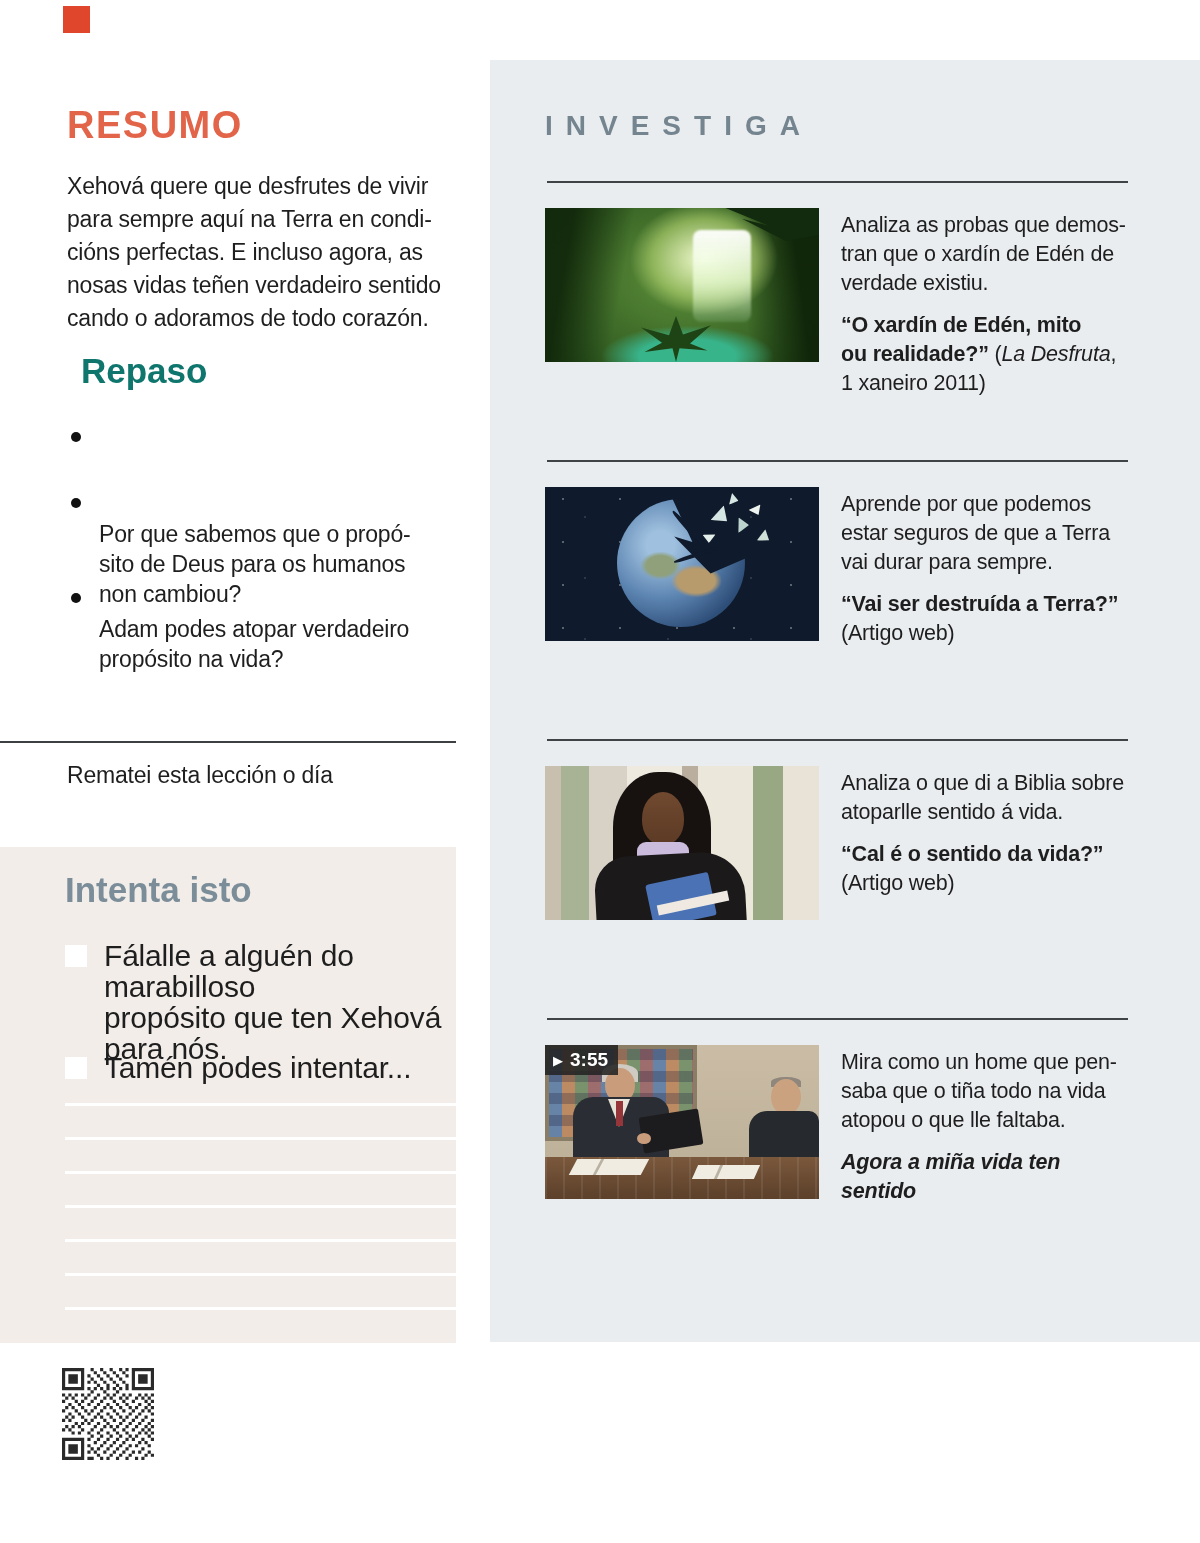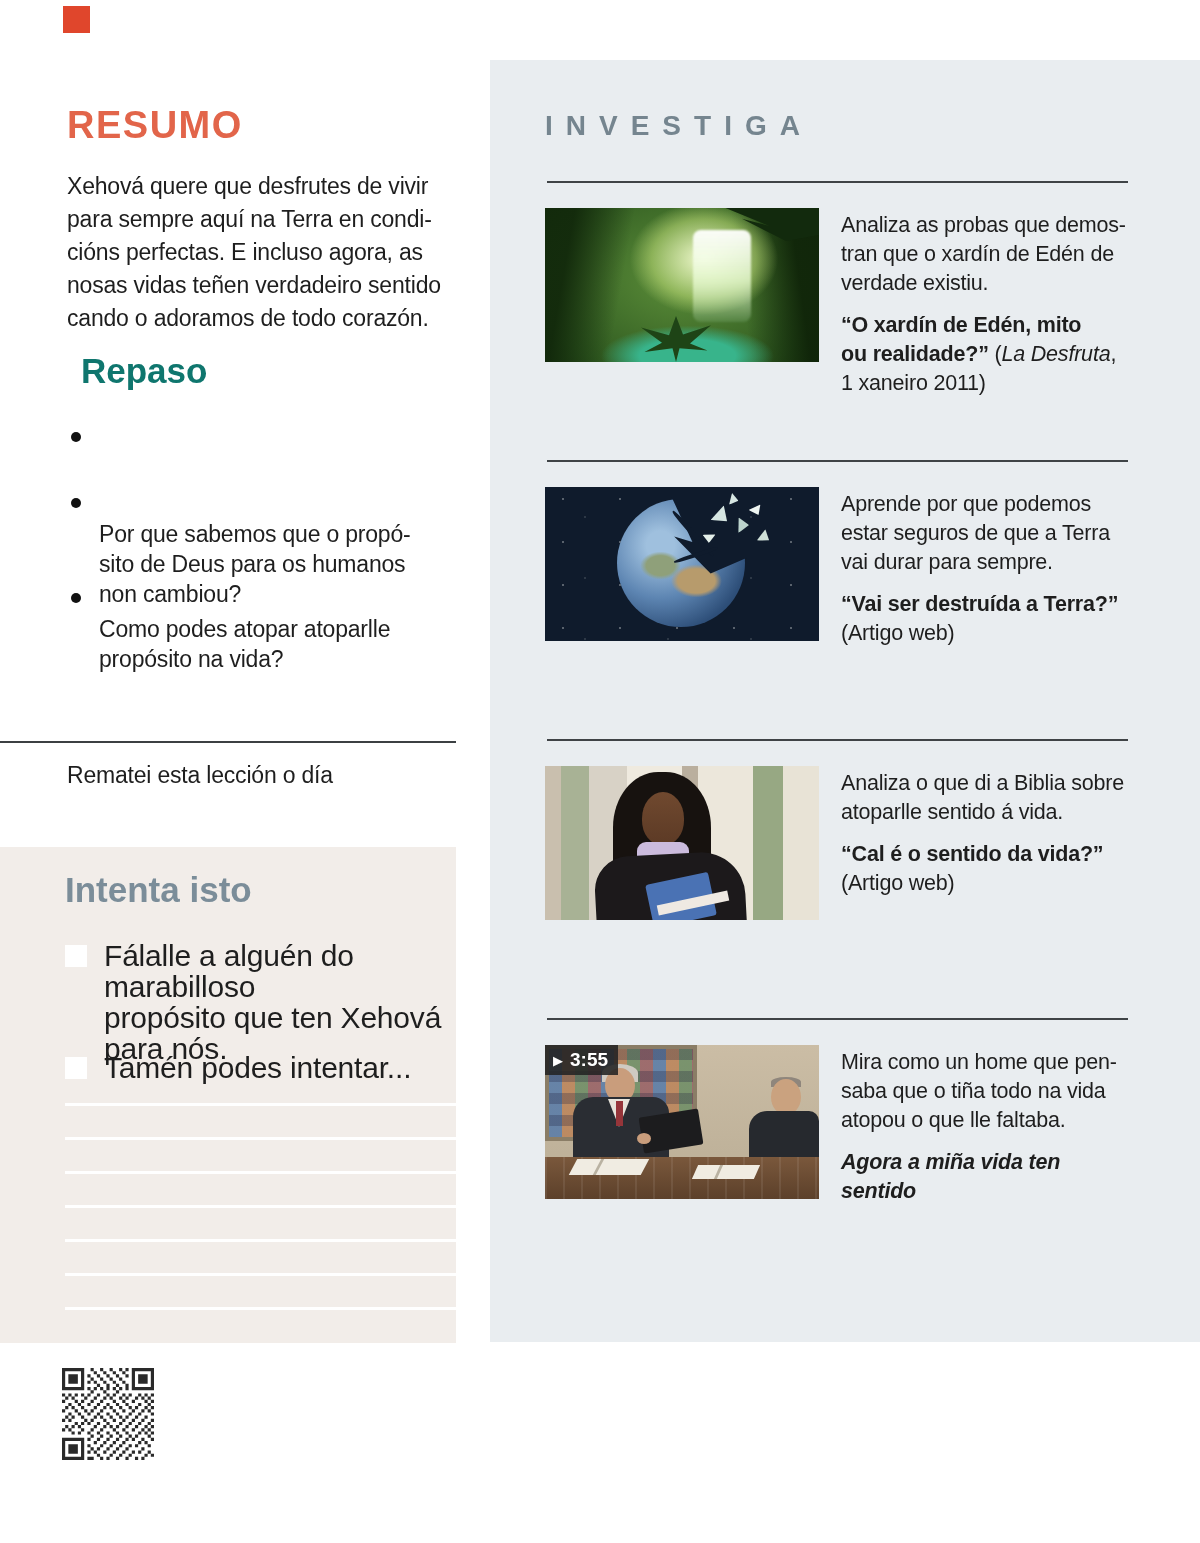--- a/index.html
+++ b/index.html
@@ -137,21 +137,21 @@
 
   <div class="abs pre question" style="top:423px">
     <span class="dot"></span>
   </div>
   <div class="abs pre question" style="top:489px">
     <span class="dot"></span><span>Por que sabemos que o propó-
 sito de Deus para os humanos
 non cambiou?</span>
   </div>
   <div class="abs pre question" style="top:584px">
-    <span class="dot"></span><span>Como podes atopar atoparlle
+    <span class="dot"></span><span>Adam podes atopar verdadeiro
 propósito na vida?</span>
   </div>
 
   <div class="abs leftrule"></div>
   <div class="abs completion">Rematei esta lección o día</div>
 
   <div class="abs intenta-box"></div>
   <div class="abs intenta-title">Intenta isto</div>
 
   <div class="abs checkbox" style="left:65px;top:945px"></div>

